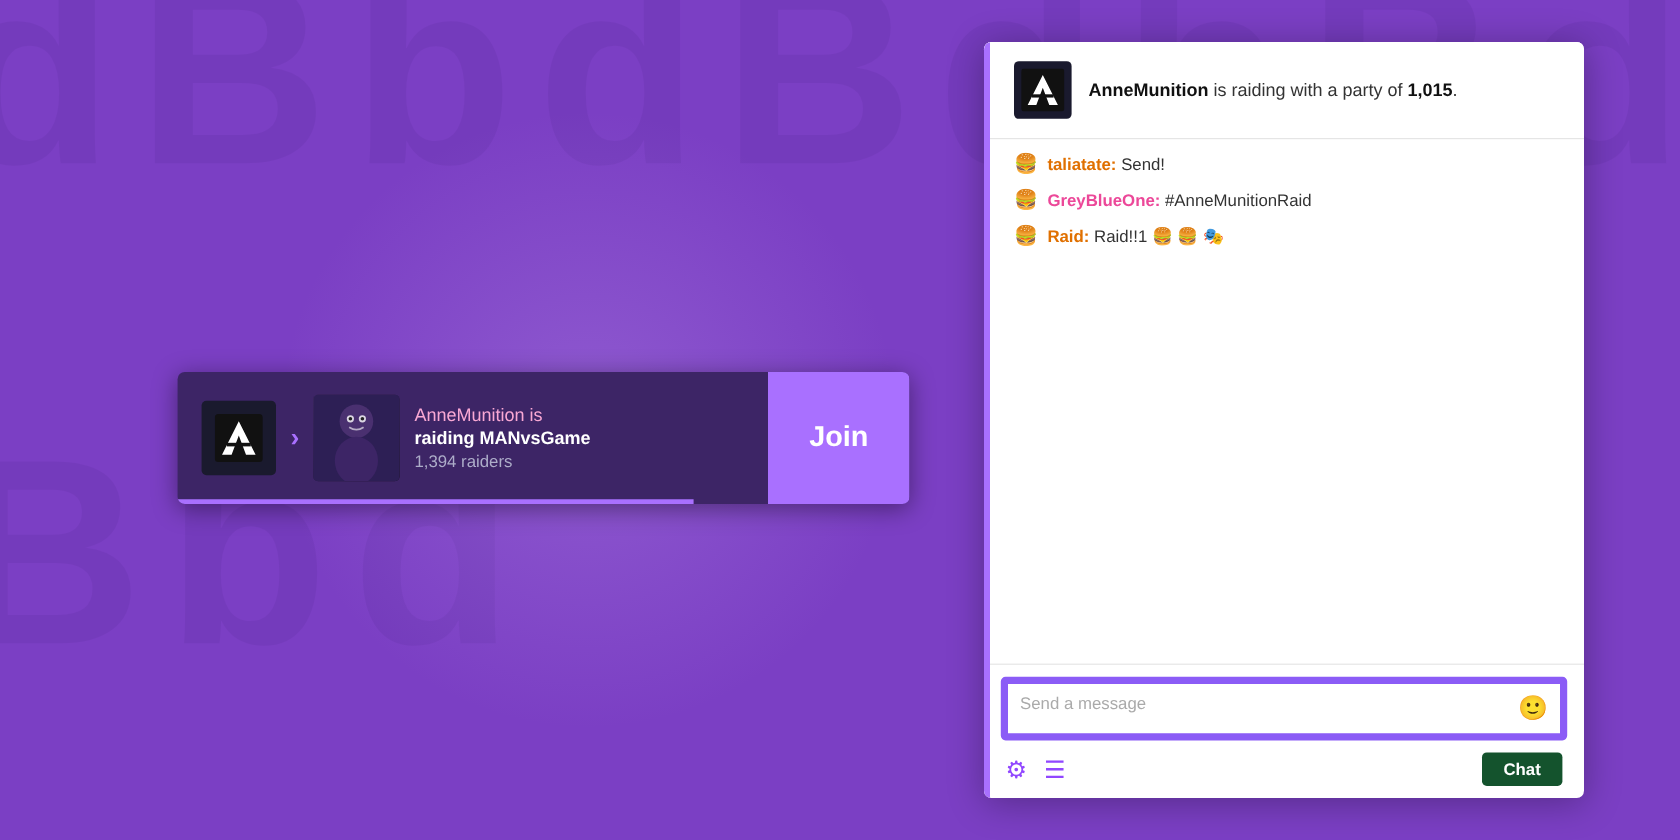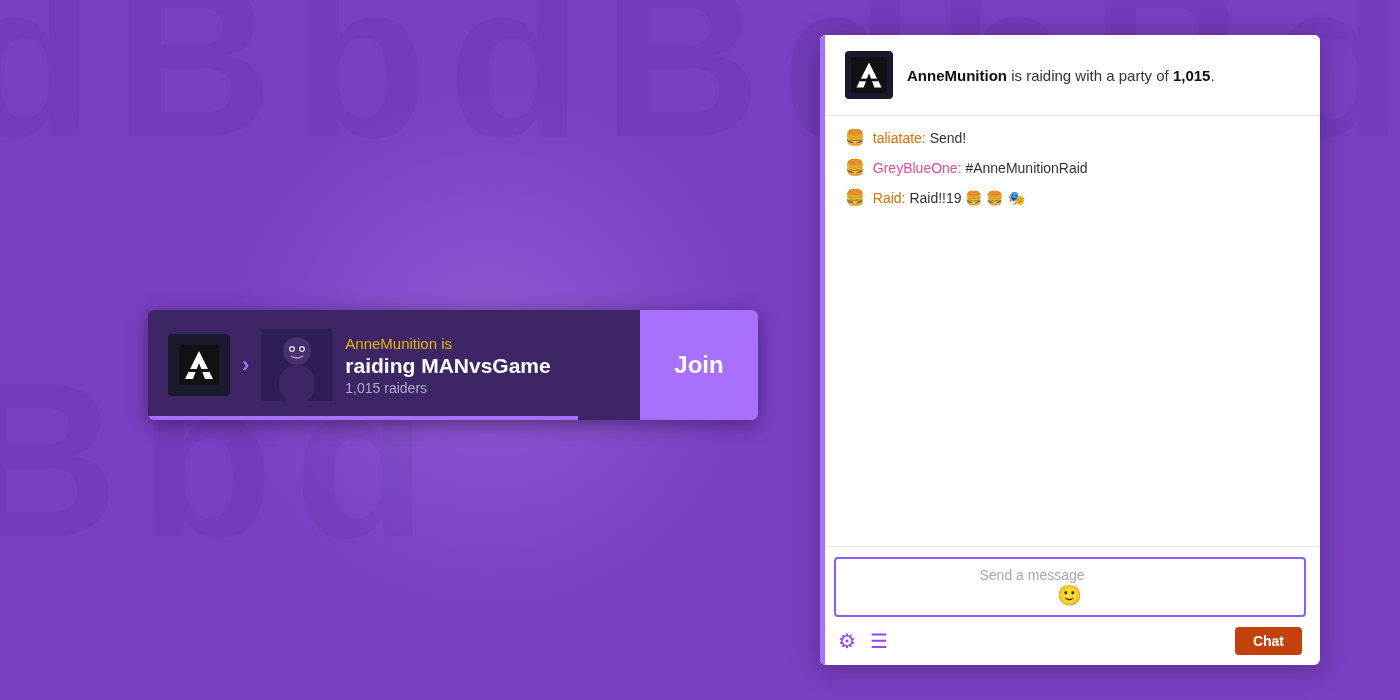--- a/index.html
+++ b/index.html
@@ -119,26 +119,26 @@
 
     .raid-info {
       display: flex;
       flex-direction: column;
       justify-content: center;
       gap: 2px;
     }
 
     .raid-info-name {
       font-size: 15px;
-      color: #eab308;
+      color: #f9a8d4;
       font-weight: 400;
     }
 
     .raid-info-target {
-      font-size: 21px;
+      font-size: 15px;
       color: #ffffff;
       font-weight: 700;
     }
 
     .raid-info-count {
       font-size: 14px;
       color: #adadc9;
     }
 
     .raid-bottom-bar {
@@ -236,21 +236,21 @@
       gap: 6px;
     }
 
     .chat-message {
       font-size: 14px;
       line-height: 1.5;
       color: #333;
     }
 
     .chat-message .username {
-      font-weight: 400;
+      font-weight: 700;
     }
 
     .chat-message .username.purple {
       color: #9147ff;
     }
 
     .chat-message .username.blue {
       color: #ec4899;
     }
 
@@ -269,28 +269,27 @@
       flex: 1;
     }
 
     
     .chat-input-area {
       padding: 10px 14px 8px 14px;
       border-top: 1px solid #e5e5e5;
     }
 
     .chat-input-wrapper {
-      border: 2px solid #8b5cf6;
+      border: 6px solid #8b5cf6;
       border-radius: 4px;
       display: flex;
-      align-items: center;
+      align-items: flex-start;
       padding: 8px 10px;
       margin-bottom: 8px;
       background: #fff;
-      flex-direction: column;
     }
 
     .chat-input {
       flex: 1;
       border: none;
       outline: none;
       font-size: 14px;
       color: #333;
       background: transparent;
     }
@@ -318,21 +317,21 @@
       align-items: center;
     }
 
     .toolbar-icon {
       font-size: 20px;
       color: #9147ff;
       cursor: pointer;
     }
 
     .chat-btn {
-      background: #c2410c;
+      background: #14532d;
       color: white;
       border: none;
       border-radius: 4px;
       padding: 6px 18px;
       font-size: 14px;
       font-weight: 600;
       cursor: pointer;
     }
 
     
@@ -393,21 +392,21 @@
           <path d="M30 27 Q36 31 42 27" stroke="#fff" stroke-width="1.5" fill="none" opacity="0.6"></path>
         </svg>
       </div>
     </div>
 
     <div class="raid-info">
       <span class="raid-info-name">
         <span>AnneMunition is</span>
       </span>
       <span class="raid-info-target">raiding MANvsGame</span>
-      <span class="raid-info-count">1,015 raiders</span>
+      <span class="raid-info-count">1,394 raiders</span>
     </div>
   </div>
 
   <div class="raid-bottom-bar"></div>
 
   <div class="raid-join-btn">
     <span class="raid-join-label">Join</span>
   </div>
 </div>
 
@@ -438,21 +437,21 @@
     <div class="chat-message">
       <span class="burger-emoji">🍔</span>
       <span class="username blue">GreyBlueOne:</span>
       <span> #AnneMunitionRaid</span>
     </div>
 
 
     <div class="chat-message">
       <span class="burger-emoji">🍔</span>
       <span class="username orange">Raid:</span>
-      <span> Raid!!19 🍔 🍔 🎭</span>
+      <span> Raid!!1 🍔 🍔 🎭</span>
     </div>
 
   </div>
 
   <div class="chat-spacer"></div>
 
   <div class="chat-input-area">
     <div class="chat-input-wrapper">
       <input class="chat-input" type="text" placeholder="Send a message" style="">
       <span class="emoji-icon">🙂</span>

